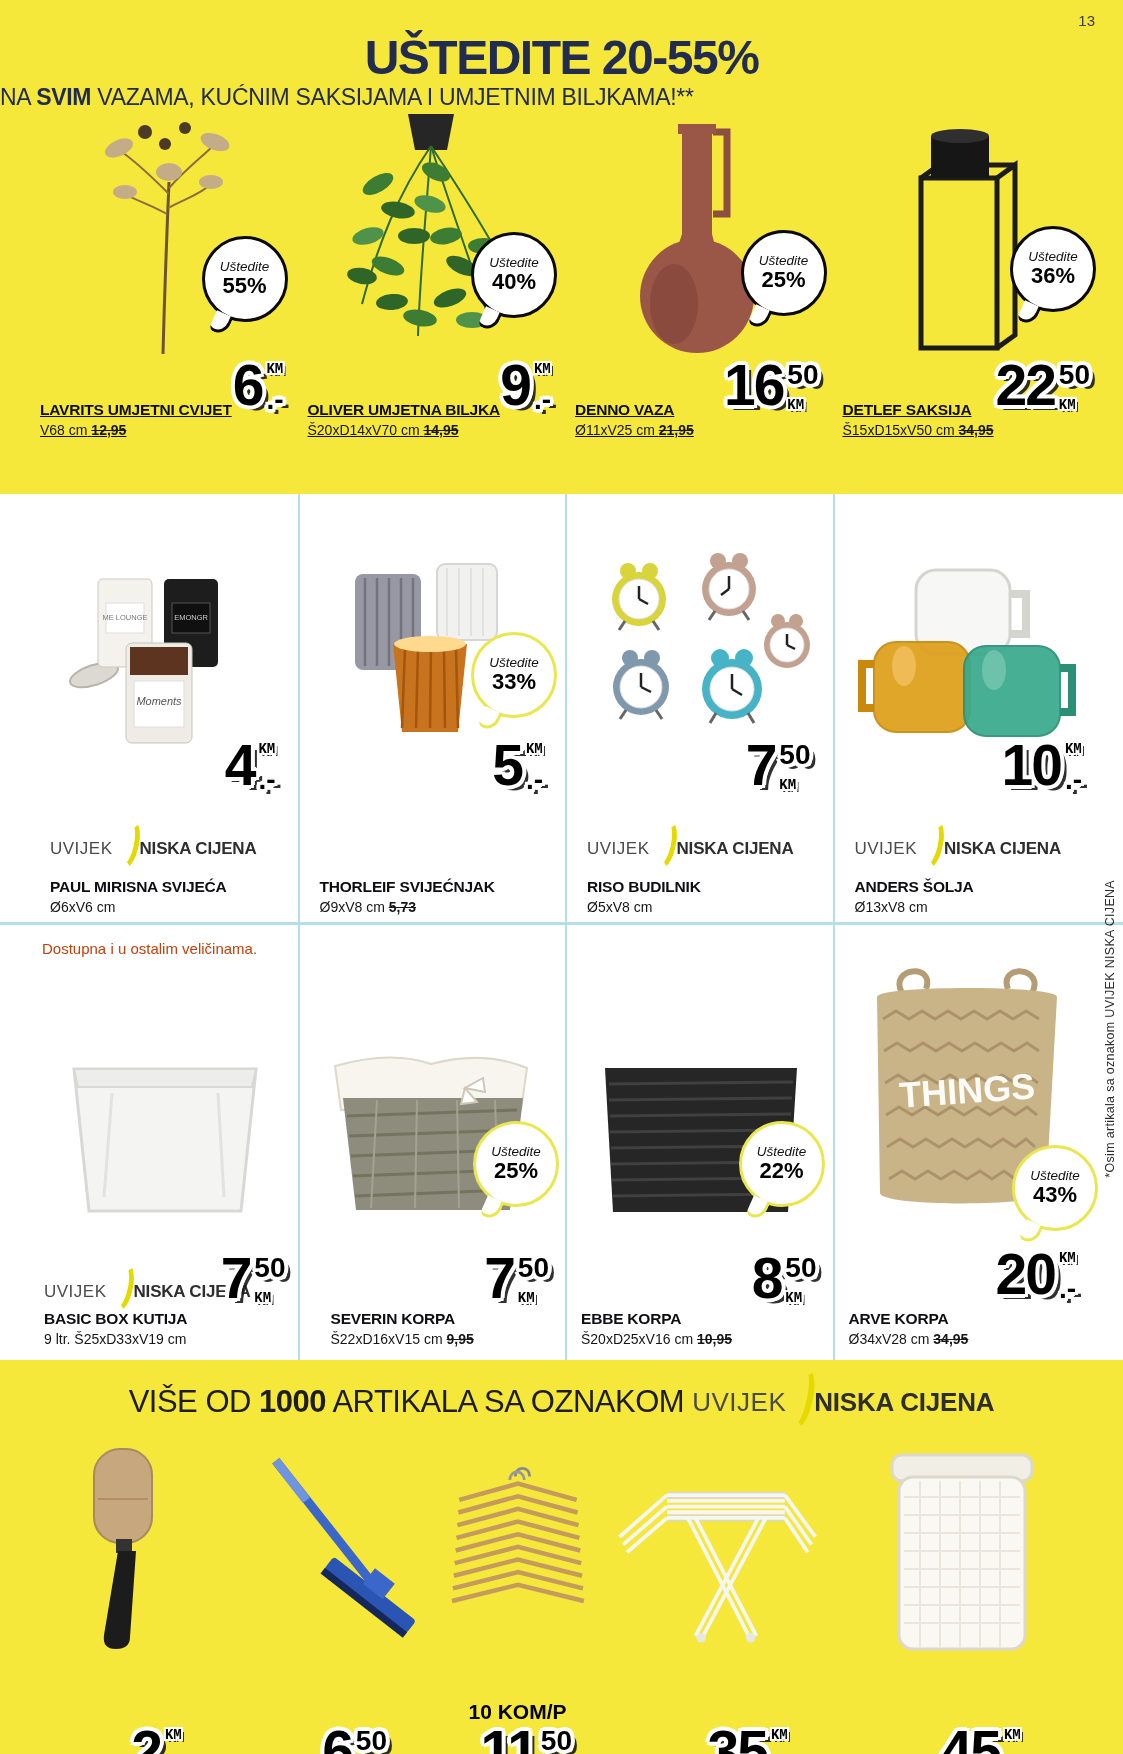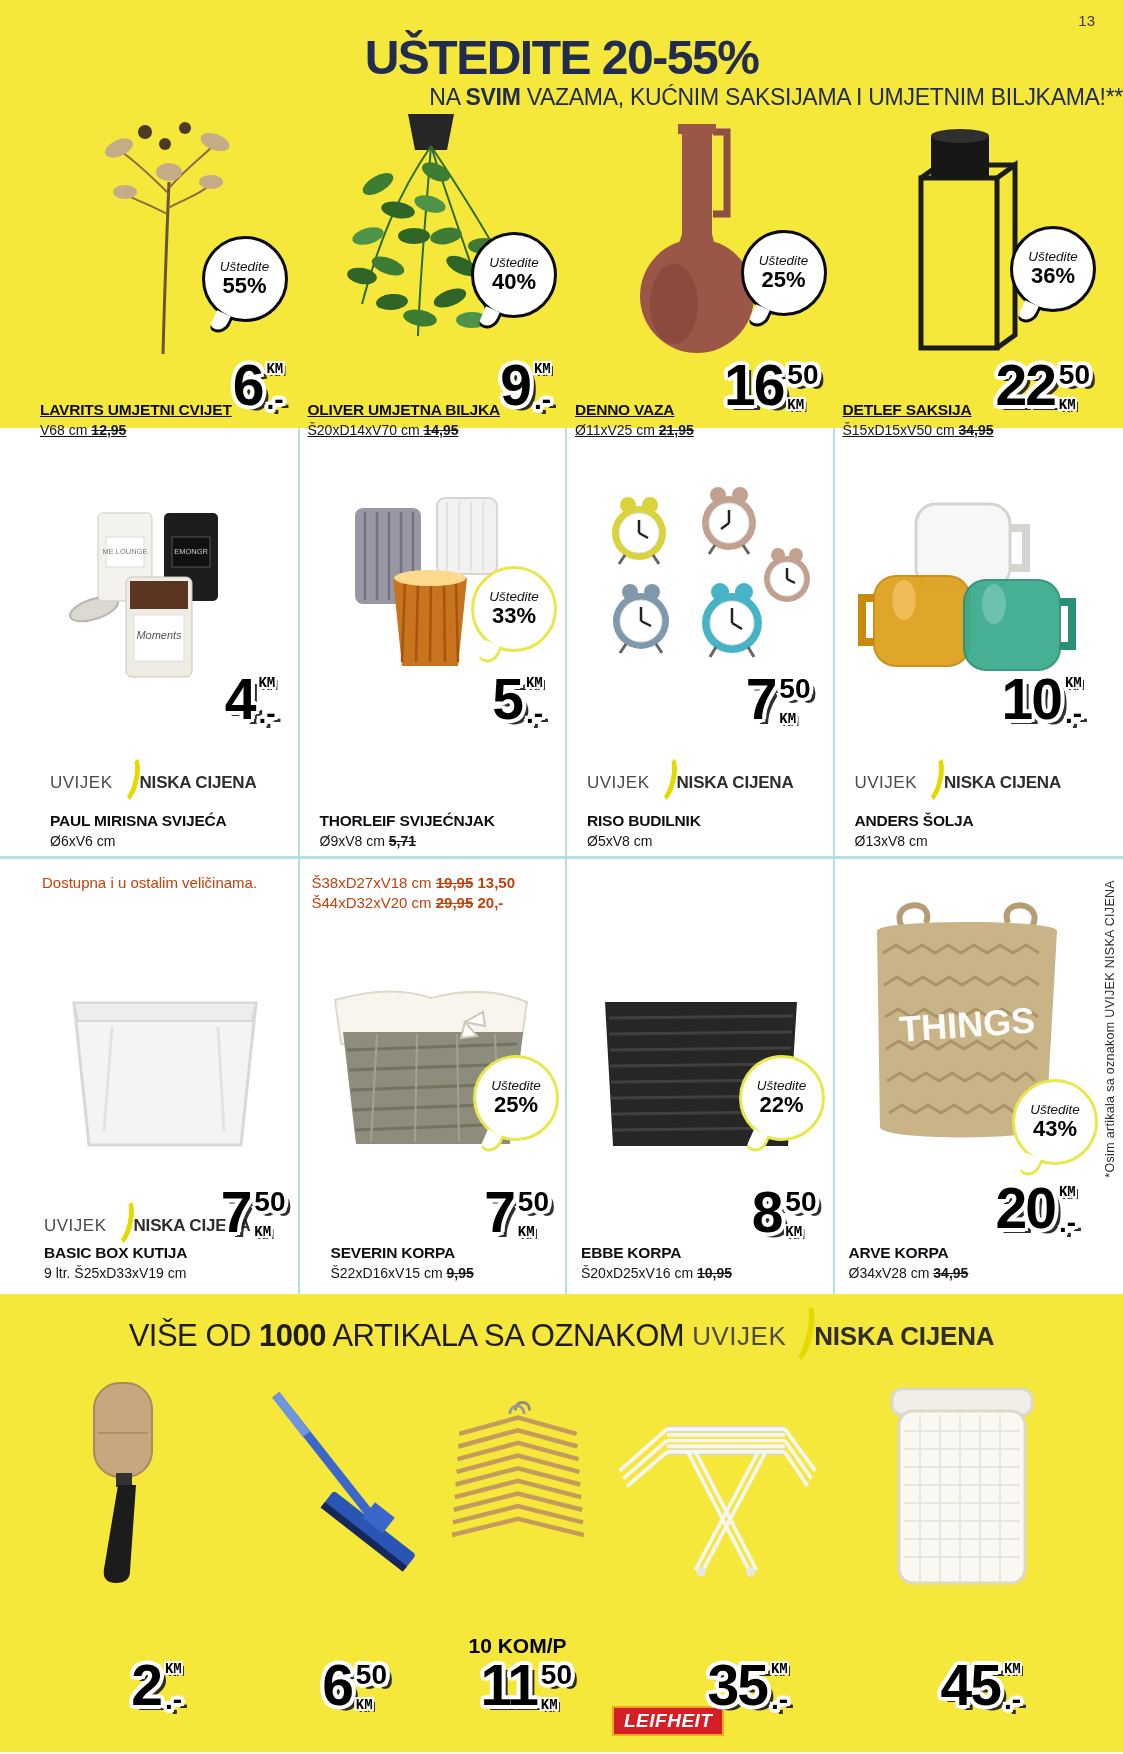--- a/index.html
+++ b/index.html
@@ -1,28 +1,28 @@
 <!DOCTYPE html>
 <html><head>
 <meta charset="utf-8">
 <style>
   html,body{margin:0;padding:0;background:#888;}
   .page{position:relative;width:1123px;height:1754px;margin:0 auto;background:#fff;
         font-family:"Liberation Sans",sans-serif;overflow:hidden;color:#111;}
   .yellow{background:#f6e73b;}
   
-  .sec-top{position:relative;height:428px;}
+  .sec-top{position:relative;height:494px;}
   .sec-mid{position:relative;height:428px;border-bottom:3px solid #b5dee5;}
   .sec-r3{position:relative;height:435px;}
   .sec-bot{position:relative;height:458px;}
   
   .pageno{position:absolute;top:12px;right:28px;font-size:15px;color:#3c3c3c;}
   .title{position:absolute;top:30px;left:0;right:0;text-align:center;font-size:48px;font-weight:bold;
          letter-spacing:-1.5px;color:#222c50;}
-  .subtitle{position:absolute;top:84px;left:0;right:0;text-align:right;font-size:23px;color:#222c50;letter-spacing:-0.3px;padding-left:12px;}
+  .subtitle{position:absolute;top:84px;left:0;right:12px;text-align:left;font-size:23px;color:#222c50;letter-spacing:-0.3px;}
   .subtitle b{font-weight:bold;}
   
   .grid4{position:absolute;left:30px;right:23px;display:grid;grid-template-columns:1fr 1fr 1fr 1fr;}
   .r1grid{top:112px;height:330px;}
   .midgrid,.r3grid{position:absolute;inset:0 23px 0 30px;display:grid;grid-template-columns:1fr 1fr 1fr 1fr;}
   .midgrid .cell + .cell,.r3grid .cell + .cell{border-left:2px solid #b5dee5;}
   .r4grid{position:absolute;top:72px;left:30px;right:30px;height:360px;display:grid;
           grid-template-columns:200px 205px 165px 230px 263px;}
   .cell{position:relative;padding:0 8px;}
   .img-wrap{position:relative;display:flex;align-items:flex-end;justify-content:center;}
@@ -318,21 +318,21 @@
         </div>
         <div class="price-line" style="top:248px;right:22px;">
           <span class="p-int ol">5</span>
           <span class="p-col">
               <span class="p-km ol-sm">KM</span>
               <span class="p-dec ol">.-</span>
             </span>
         </div>
         <div class="caption" style="left:20px;">
           <div class="pname">THORLEIF SVIJEĆNJAK</div>
-          <div class="pdims"><span>Ø9xV8 cm</span> <s>5,71</s></div>
+          <div class="pdims"><span>Ø9xV8 cm</span> <s>5,73</s></div>
         </div>
       </div>
 
       <div class="cell">
         <div class="img-wrap">
           <svg width="245" height="215" viewBox="0 0 245 215">
             <g transform="translate(62,62)">
               <circle cx="-11" cy="-28" r="8" fill="#d9d43c"></circle>
                 <circle cx="11" cy="-28" r="8" fill="#d9d43c"></circle>
               <circle r="27" fill="#d9d43c"></circle>
@@ -464,24 +464,20 @@
               <span class="p-km ol-sm">KM</span>
             </span>
         </div>
         <div class="caption" style="left:14px;">
           <div class="pname">BASIC BOX KUTIJA</div>
           <div class="pdims"><span>9 ltr. Š25xD33xV19 cm</span></div>
         </div>
       </div>
 
       <div class="cell">
-        <div class="note2">
-          <div><span>Š38xD27xV18 cm </span><s>19,95</s> <b>13,50</b></div>
-          <div><span>Š44xD32xV20 cm </span><s>29,95</s> <b>20,-</b></div>
-        </div>
         <div class="img-wrap">
           <svg width="230" height="200" viewBox="0 0 230 200">
             <path d="M18,40 q56,-16 96,-2 q52,-14 96,4 l-6,42 h-180 z" fill="#f7f5ee" stroke="#ddd8c8" stroke-width="2"></path>
             <path d="M26,72 h180 l-13,112 h-154 z" fill="#8e8d7d"></path>
             <g stroke="#74735f" stroke-width="3">
               <line x1="30" y1="90" x2="200" y2="84"></line>
                 <line x1="32" y1="110" x2="198" y2="104"></line>
               <line x1="34" y1="130" x2="196" y2="124"></line>
                 <line x1="36" y1="150" x2="194" y2="144"></line>
               <line x1="38" y1="170" x2="192" y2="164"></line>

